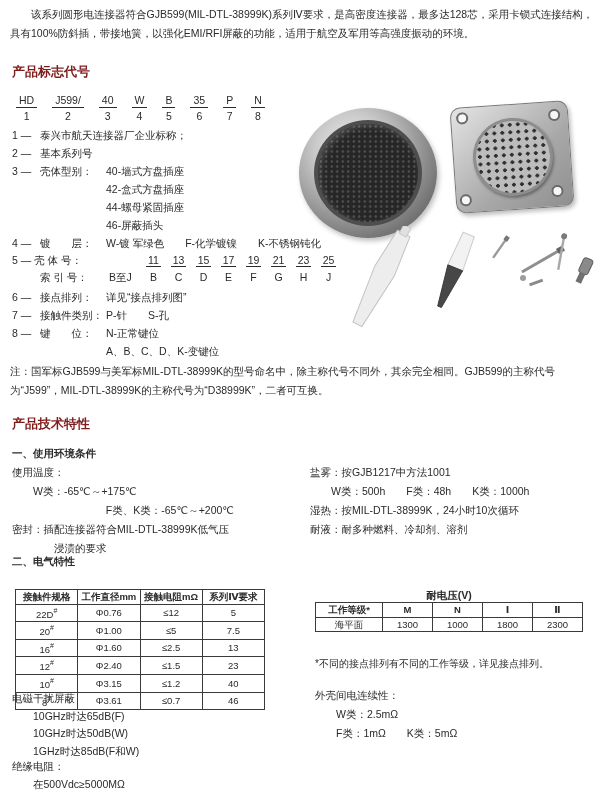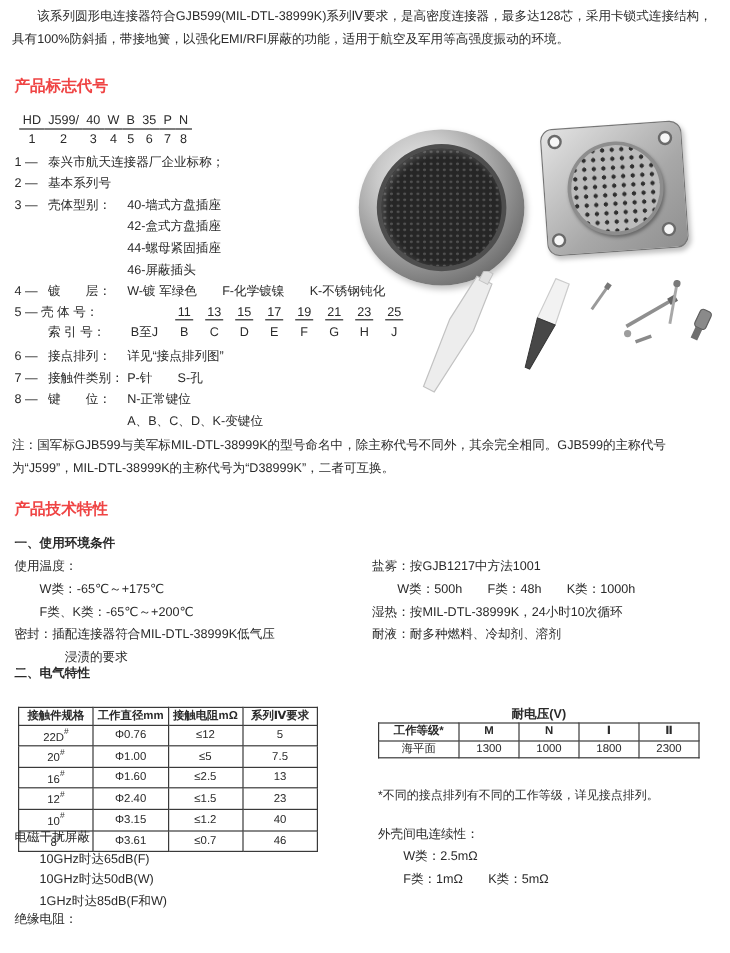--- a/index.html
+++ b/index.html
@@ -2,26 +2,26 @@
 <html><head>
 <meta charset="utf-8">
 <style>
   html,body { margin:0; padding:0; background:#ffffff; }
   .page {
     position:relative; width:608px; height:794px; background:#fff;
     font-family:"Liberation Sans","DejaVu Sans",sans-serif;
     font-size:10.5px; line-height:19px; color:#2a2a2a; overflow:hidden;border-radius:23px;
   }
   .intro { position:absolute; top:5px; left:10px; width:590px; margin:0; text-indent:21px; }
-  .h1 { position:absolute; left:12px; margin:0; font-size:13px; font-weight:bold; color:#ef4444; }
+  .h1 { position:absolute; left:12px; margin:0; font-size:13px; font-weight:bold; color:#7f1d1d; }
   .h-marking { top:62px; }
   .h-tech { top:414px; }
 
   
-  .code-row { position:absolute; top:94px; left:16px; display:flex; line-height:13px; }
+  .code-row { position:absolute; top:94px; left:16px; display:flex; gap:15px; line-height:13px; }
   .code-part { display:inline-block; text-align:center; }
   .code-part span { display:block; }
   .code-val { border-bottom:1px solid #2a2a2a; padding:0 3px; }
   .code-num { padding-top:2px; }
 
   
   .list { position:absolute; left:12px; width:292px; }
   .list-a { top:126px; }
   .list-b { top:288px; }
   .li { display:flex; line-height:18px; white-space:nowrap; }
@@ -268,21 +268,21 @@
   </div>
 
   <p class="note">注：国军标GJB599与美军标MIL-DTL-38999K的型号命名中，除主称代号不同外，其余完全相同。GJB599的主称代号为“J599”，MIL-DTL-38999K的主称代号为“D38999K”，二者可互换。</p>
 
   <h2 class="h1 h-tech">产品技术特性</h2>
 
   <div class="env-head">一、使用环境条件</div>
   <div class="env-col env-left" id="env-left">
       <div class="line" style="padding-left: 0px; font-family: Liberation Serif, serif;">使用温度：</div>
       <div class="line" style="padding-left: 21px;">W类：-65℃～+175℃</div>
-      <div class="line" style="padding-left: 21px;">F类、K类：-65℃～+200℃</div>
+      <div class="line" style="padding-left: 21px; text-align: center;">F类、K类：-65℃～+200℃</div>
       <div class="line" style="padding-left: 0px;">密封：插配连接器符合MIL-DTL-38999K低气压</div>
       <div class="line" style="padding-left: 42px;">浸渍的要求</div>
     </div>
   <div class="env-col env-right" id="env-right">
       <div class="line" style="padding-left: 0px;">盐雾：按GJB1217中方法1001</div>
       <div class="line" style="padding-left: 21px;">W类：500h　　F类：48h　　K类：1000h</div>
       <div class="line" style="padding-left: 0px;">湿热：按MIL-DTL-38999K，24小时10次循环</div>
       <div class="line" style="padding-left: 0px;">耐液：耐多种燃料、冷却剂、溶剂</div>
     </div>
 
@@ -362,15 +362,16 @@
       <div class="line" style="padding-left: 21px;">F类：1mΩ　　K类：5mΩ</div>
     </div>
   <div class="blk emi" id="emi">
       <div class="line">电磁干扰屏蔽</div>
       <div class="line" style="padding-left: 21px;">10GHz时达65dB(F)</div>
       <div class="line" style="padding-left: 21px;">10GHz时达50dB(W)</div>
       <div class="line" style="padding-left: 21px;">1GHz时达85dB(F和W)</div>
     </div>
   <div class="blk insulation" id="insulation">
       <div class="line">绝缘电阻：</div>
+      <div class="line" style="padding-left: 21px;">在500Vdc≥5000MΩ</div>
     </div>
 
 </div>
 
 </body></html>

